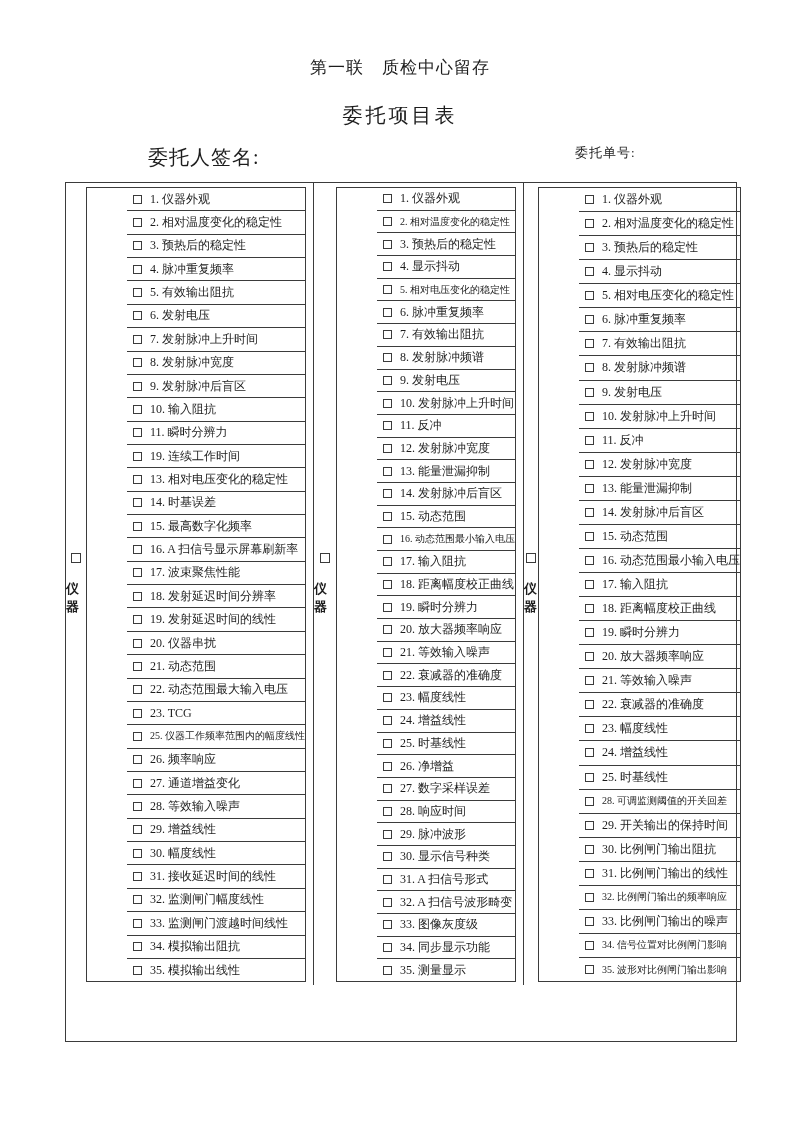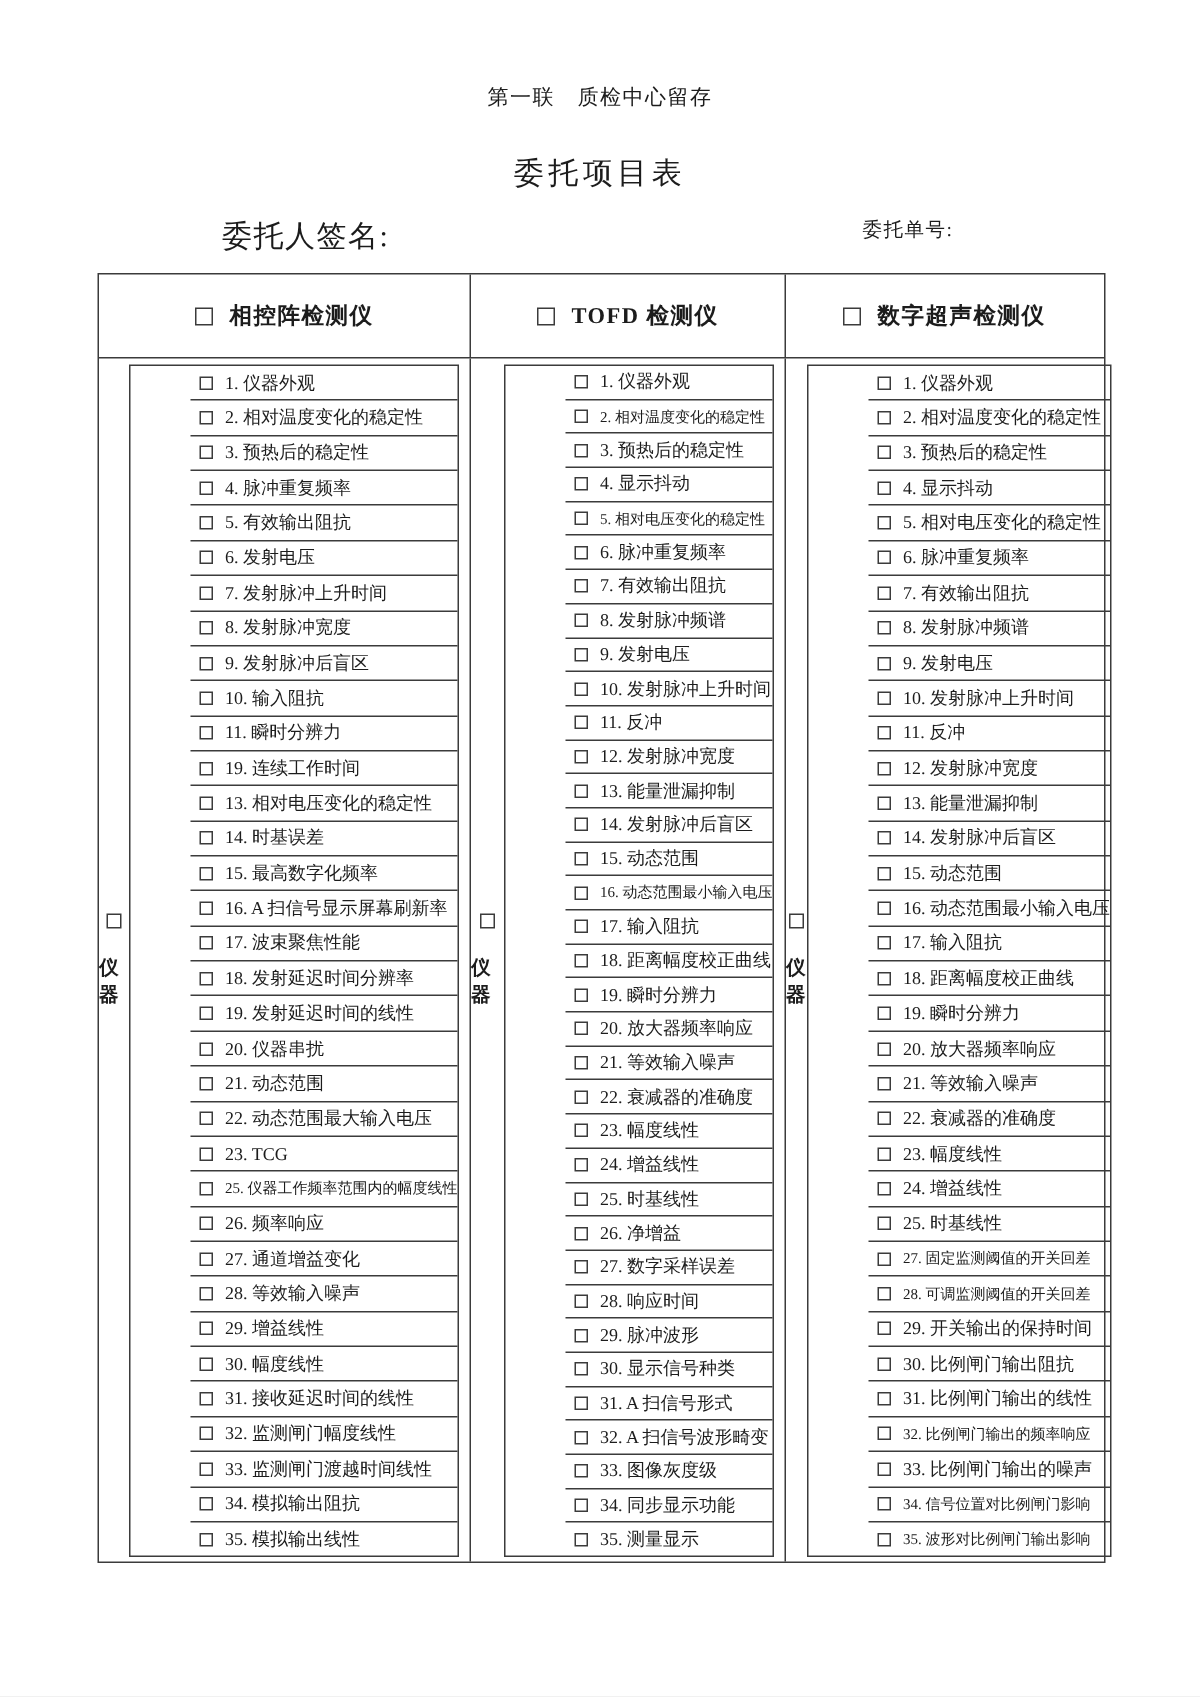--- a/index.html
+++ b/index.html
@@ -7,21 +7,21 @@
     position:relative;
     width:800px;height:1131px;
     margin:0 auto;
     background:#ffffff;
     font-family:"Liberation Serif","DejaVu Serif",serif;
     color:#1c1c1c;
     overflow:hidden;
   }
   .copy-label{
     position:absolute;top:56px;left:0;width:100%;
-    text-align:center;font-size:14px;letter-spacing:1px;
+    text-align:center;font-size:17px;letter-spacing:1px;
   }
   .doc-title{
     position:absolute;top:102px;left:0;width:100%;
     text-align:center;font-size:20px;letter-spacing:3px;
   }
   .sig-label{position:absolute;top:144px;left:148px;font-size:20px;letter-spacing:1px;}
   .order-label{position:absolute;top:144px;left:575px;font-size:13px;letter-spacing:1px;text-align:center;}
 
   .table{
     position:absolute;left:65px;top:182px;
@@ -77,34 +77,20 @@
 </style>
 </head>
 <body>
 
 <div class="page">
   <div class="copy-label">第一联　质检中心留存</div>
   <div class="doc-title">委托项目表</div>
   <div class="sig-label">委托人签名:</div>
   <div class="order-label">委托单号:</div>
   <div class="table" id="table-root">
-      <div class="thead">
-        <div class="th">
-          <span class="cb cb-lg"></span>
-          <span class="th-label">相控阵检测仪</span>
-        </div>
-        <div class="th">
-          <span class="cb cb-lg"></span>
-          <span class="th-label">TOFD 检测仪</span>
-        </div>
-        <div class="th">
-          <span class="cb cb-lg"></span>
-          <span class="th-label">数字超声检测仪</span>
-        </div>
-      </div>
       <div class="tbody">
         <div class="group g0">
           <div class="rowlabel">
             <span class="cb cb-md"></span>
             <span class="rowlabel-text">仪器</span>
           </div>
           <div class="stack">
             <div class="item">
               <span class="cb cb-sm"></span>
               <span class="item-label">1. 仪器外观</span>
@@ -492,24 +478,20 @@
             <div class="item">
               <span class="cb cb-sm"></span>
               <span class="item-label">24. 增益线性</span>
             </div>
             <div class="item">
               <span class="cb cb-sm"></span>
               <span class="item-label">25. 时基线性</span>
             </div>
             <div class="item small">
               <span class="cb cb-sm"></span>
-              <span class="item-label">27. 固定监测阈值的开关回差</span>
-            </div>
-            <div class="item small">
-              <span class="cb cb-sm"></span>
               <span class="item-label">28. 可调监测阈值的开关回差</span>
             </div>
             <div class="item">
               <span class="cb cb-sm"></span>
               <span class="item-label">29. 开关输出的保持时间</span>
             </div>
             <div class="item">
               <span class="cb cb-sm"></span>
               <span class="item-label">30. 比例闸门输出阻抗</span>
             </div>

